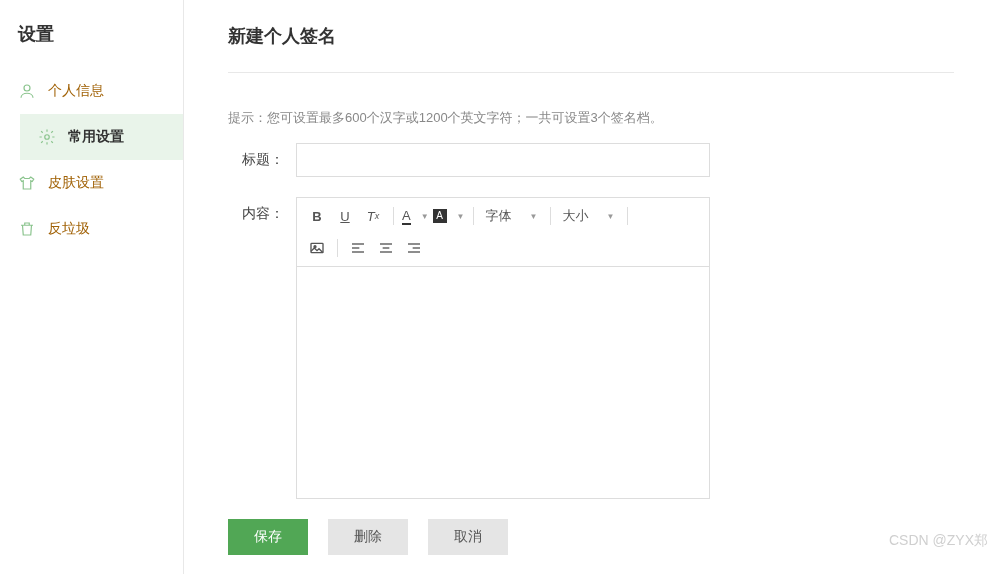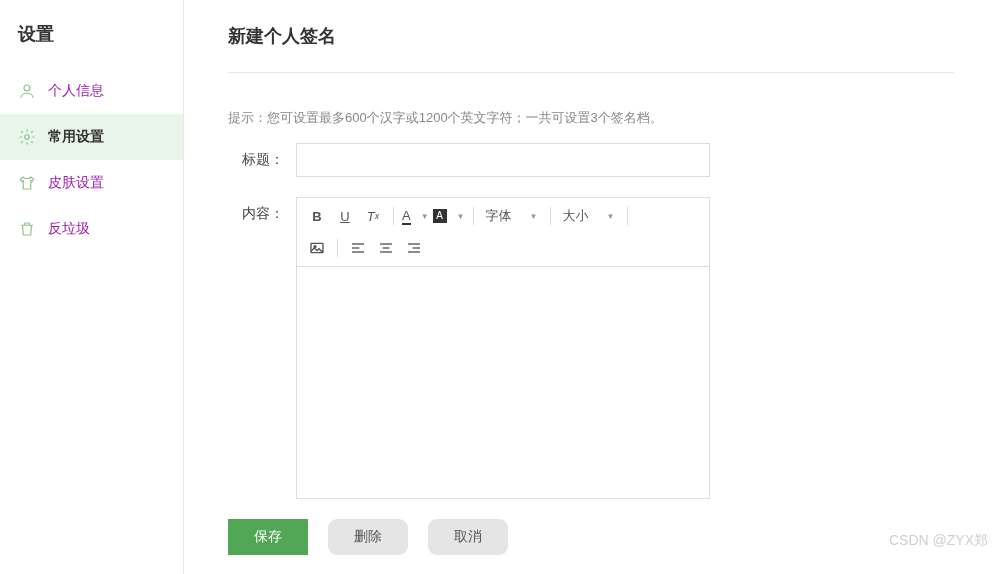--- a/index.html
+++ b/index.html
@@ -24,26 +24,27 @@
       padding: 22px 0 22px 18px;
       font-size: 18px;
       font-weight: bold;
       color: #333;
     }
     .menu-item {
       display: flex;
       align-items: center;
       padding: 14px 0 14px 18px;
       cursor: pointer;
-      color: #a21caf;
+      color: #a16207;
     }
     .menu-item.active {
       background: #e9f4ea;
       color: #333;
       font-weight: bold;
+      margin-left: 20px;
     }
     .menu-item .icon {
       width: 18px;
       height: 18px;
       margin-right: 12px;
       display: flex;
       align-items: center;
       justify-content: center;
     }
     .menu-item .icon svg { fill: none; stroke: #8bc48e; stroke-width: 1.6; }
@@ -160,21 +161,21 @@
       min-width: 80px;
       height: 36px;
       border: none;
       font-size: 14px;
       cursor: pointer;
       display: inline-flex;
       align-items: center;
       justify-content: center;
     }
     .btn-primary { background: #51a755; color: #fff; }
-    .btn-secondary { background: #e5e5e5; color: #555; border-radius: 9px; }
+    .btn-secondary { background: #e5e5e5; color: #555; }
     .watermark {
       position: absolute;
       right: 10px;
       bottom: 24px;
       color: rgba(160,160,160,0.5);
       font-size: 14px;
       pointer-events: none;
     }
     .color-box {
       display: inline-block;

